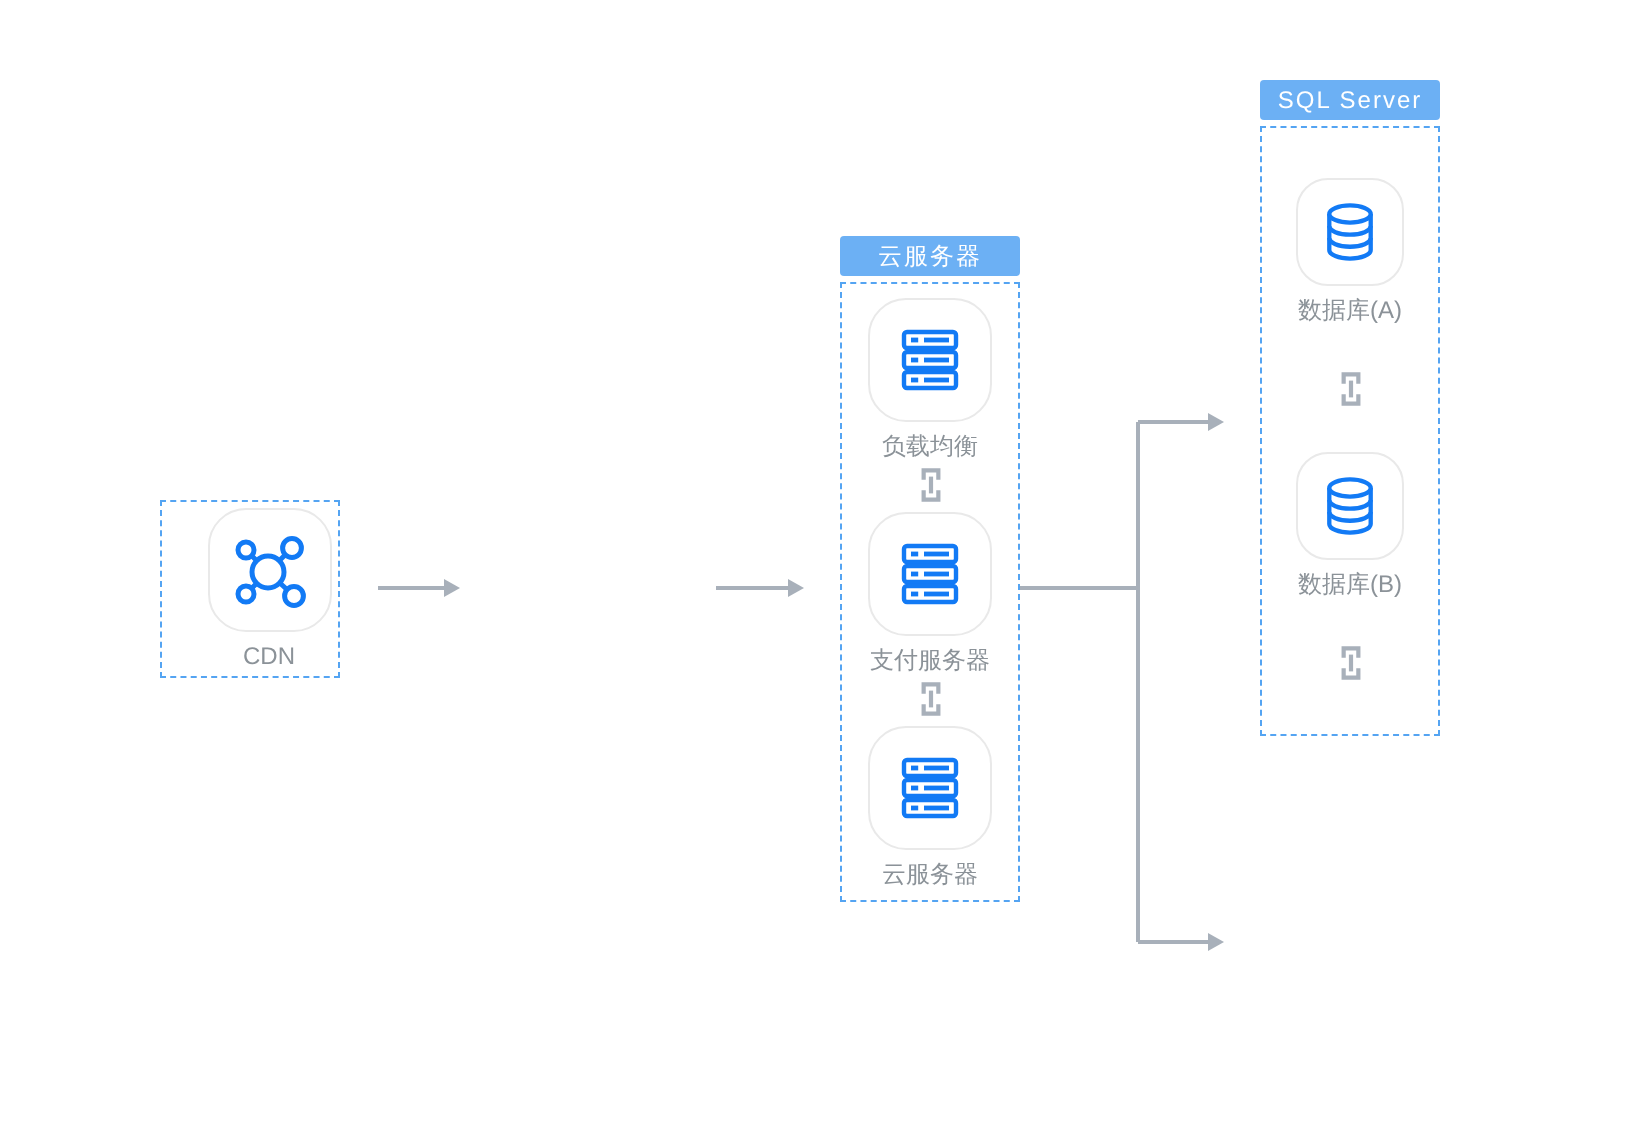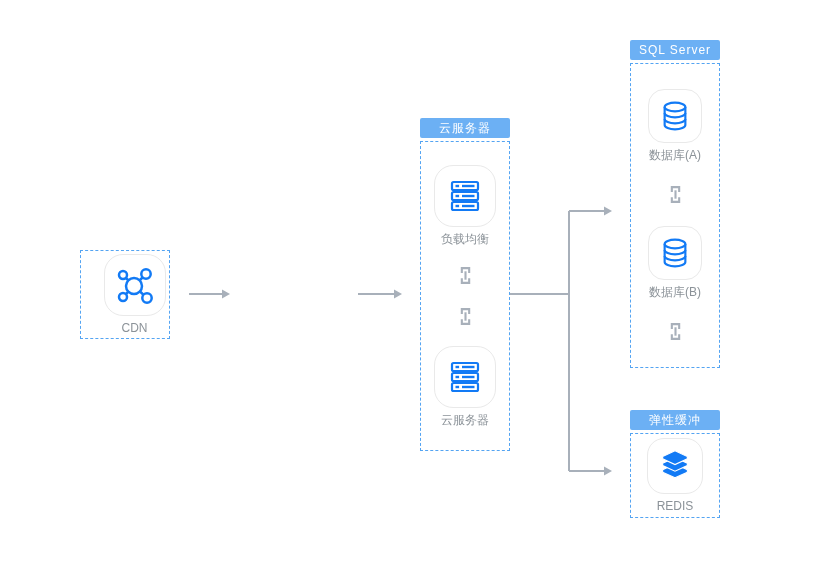--- a/index.html
+++ b/index.html
@@ -129,43 +129,61 @@
         </div>
         <div class="label">负载均衡</div>
       </div>
 
       <svg class="link-icon" width="15" height="21" viewBox="0 0 14 20">
         <path d="M3.5 7.5 V3 H10.5 V7.5"></path>
           <path d="M7 6 V14"></path>
           <path d="M3.5 12.5 V17 H10.5 V12.5"></path>
       </svg>
 
-
-      <svg class="link-icon" width="15" height="21" viewBox="0 0 14 20">
-        <path d="M3.5 7.5 V3 H10.5 V7.5"></path>
-          <path d="M7 6 V14"></path>
-          <path d="M3.5 12.5 V17 H10.5 V12.5"></path>
-      </svg>
-
       <div class="g-item">
         <div class="tile tile-62">
           <svg class="icon" width="40" height="40" viewBox="0 0 40 40">
             <g>
               <rect class="bstroke" stroke-width="2.2" x="7" y="6" width="26" height="8" rx="1.5"></rect>
               <rect class="bfill" x="10.5" y="8.8" width="3.6" height="2.4"></rect>
               <line class="bstroke" stroke-width="2.4" x1="17" y1="10" x2="29.5" y2="10"></line>
               <rect class="bstroke" stroke-width="2.2" x="7" y="16" width="26" height="8" rx="1.5"></rect>
               <rect class="bfill" x="10.5" y="18.8" width="3.6" height="2.4"></rect>
               <line class="bstroke" stroke-width="2.4" x1="17" y1="20" x2="29.5" y2="20"></line>
               <rect class="bstroke" stroke-width="2.2" x="7" y="26" width="26" height="8" rx="1.5"></rect>
               <rect class="bfill" x="10.5" y="28.8" width="3.6" height="2.4"></rect>
               <line class="bstroke" stroke-width="2.4" x1="17" y1="30" x2="29.5" y2="30"></line>
             </g>
           </svg>
         </div>
+        <div class="label">支付服务器</div>
+      </div>
+
+      <svg class="link-icon" width="15" height="21" viewBox="0 0 14 20">
+        <path d="M3.5 7.5 V3 H10.5 V7.5"></path>
+          <path d="M7 6 V14"></path>
+          <path d="M3.5 12.5 V17 H10.5 V12.5"></path>
+      </svg>
+
+      <div class="g-item">
+        <div class="tile tile-62">
+          <svg class="icon" width="40" height="40" viewBox="0 0 40 40">
+            <g>
+              <rect class="bstroke" stroke-width="2.2" x="7" y="6" width="26" height="8" rx="1.5"></rect>
+              <rect class="bfill" x="10.5" y="8.8" width="3.6" height="2.4"></rect>
+              <line class="bstroke" stroke-width="2.4" x1="17" y1="10" x2="29.5" y2="10"></line>
+              <rect class="bstroke" stroke-width="2.2" x="7" y="16" width="26" height="8" rx="1.5"></rect>
+              <rect class="bfill" x="10.5" y="18.8" width="3.6" height="2.4"></rect>
+              <line class="bstroke" stroke-width="2.4" x1="17" y1="20" x2="29.5" y2="20"></line>
+              <rect class="bstroke" stroke-width="2.2" x="7" y="26" width="26" height="8" rx="1.5"></rect>
+              <rect class="bfill" x="10.5" y="28.8" width="3.6" height="2.4"></rect>
+              <line class="bstroke" stroke-width="2.4" x1="17" y1="30" x2="29.5" y2="30"></line>
+            </g>
+          </svg>
+        </div>
         <div class="label">云服务器</div>
       </div>
 
     </div>
   </div>
 
   <div class="group" style="left:630px;top:40px;width:90px">
     <div class="group-header">SQL Server</div>
     <div class="group-box" style="height:305px">
 
@@ -206,31 +224,14 @@
       <svg class="link-icon" width="15" height="21" viewBox="0 0 14 20">
         <path d="M3.5 7.5 V3 H10.5 V7.5"></path>
           <path d="M7 6 V14"></path>
           <path d="M3.5 12.5 V17 H10.5 V12.5"></path>
       </svg>
 
 
     </div>
   </div>
 
-  <div class="group" style="left:630px;top:410px;width:90px">
-    <div class="group-header">弹性缓冲</div>
-    <div class="group-box" style="height:85px">
-
-      <div class="g-item">
-        <div class="tile tile-56">
-          <svg class="icon" width="38" height="38" viewBox="0 0 40 40">
-            <path class="bslab" d="M7 24 L20 18 L33 24 L33 26.5 L20 32.5 L7 26.5 Z"></path>
-            <path class="bslab" d="M7 17 L20 11 L33 17 L33 19.5 L20 25.5 L7 19.5 Z"></path>
-            <path class="bslab" d="M7 10 L20 4 L33 10 L33 12.5 L20 18.5 L7 12.5 Z"></path>
-          </svg>
-        </div>
-        <div class="label">REDIS</div>
-      </div>
-
-    </div>
-  </div>
 
 </div>
 
 </body></html>

